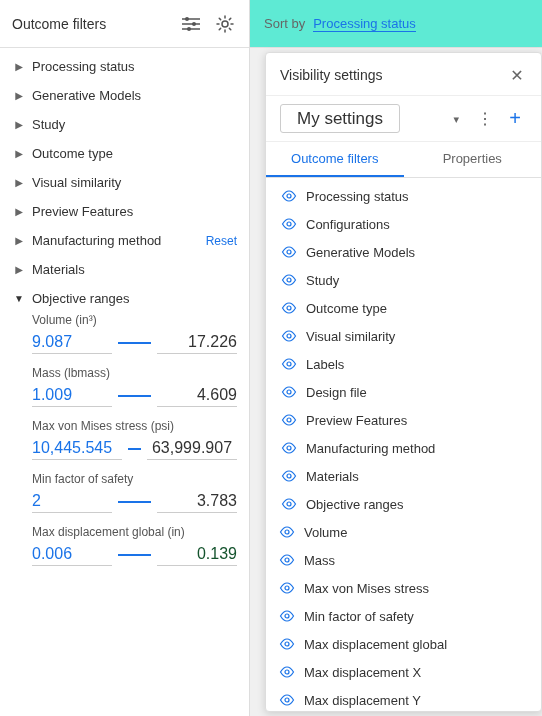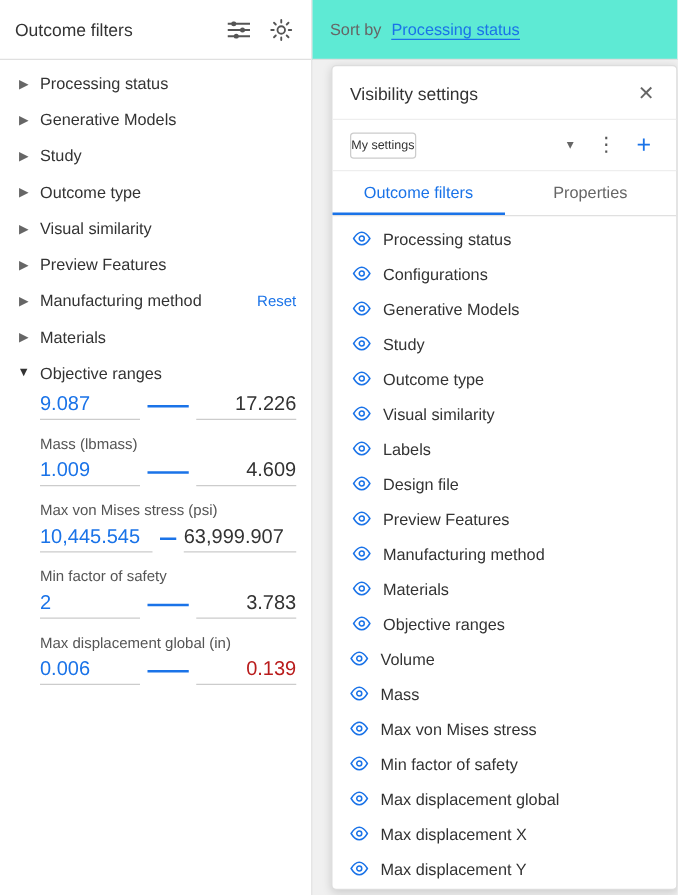--- a/index.html
+++ b/index.html
@@ -182,22 +182,22 @@
       align-items: center;
       padding: 8px 14px;
       border-bottom: 1px solid #eee;
       gap: 6px;
     }
 
     .settings-select {
       flex: 1;
       border: 1px solid #ccc;
       border-radius: 3px;
-      padding: 4px 0;
-      font-size: 10px;
+      padding: 4px 16px;
+      font-size: 17px;
       color: #333;
       background: #fff;
       cursor: pointer;
       appearance: none;
       -webkit-appearance: none;
     }
 
     .settings-select-wrapper {
       position: relative;
       flex: 1;
@@ -357,20 +357,21 @@
     </div>
 
     <div class="filter-item">
       <span class="chevron open">▼</span>
       <span class="filter-label">Objective ranges</span>
     </div>
 
     <div class="ranges-section">
 
       <div class="range-group">
+        <div class="range-label">Volume (in³)</div>
         <div class="range-values">
           <input type="text" class="range-input" style="color: rgb(26, 115, 232);" value="9.087">
           <div class="range-track"></div>
           <input type="text" class="range-input" style="color: rgb(51, 51, 51); text-align: right;" value="17.226">
         </div>
       </div>
 
       <div class="range-group">
         <div class="range-label">Mass (lbmass)</div>
         <div class="range-values">
@@ -378,39 +379,39 @@
           <div class="range-track"></div>
           <input type="text" class="range-input" style="color: rgb(51, 51, 51); text-align: right;" value="4.609">
         </div>
       </div>
 
       <div class="range-group">
         <div class="range-label">Max von Mises stress (psi)</div>
         <div class="range-values">
           <input type="text" class="range-input" style="color: rgb(26, 115, 232); width: 90px;" value="10,445.545">
           <div class="range-track"></div>
-          <input type="text" class="range-input" style="color: rgb(51, 51, 51); text-align: left; width: 90px;" value="63,999.907">
+          <input type="text" class="range-input" style="color: rgb(51, 51, 51); text-align: center; width: 90px;" value="63,999.907">
         </div>
       </div>
 
       <div class="range-group">
         <div class="range-label">Min factor of safety</div>
         <div class="range-values">
           <input type="text" class="range-input" style="color: rgb(26, 115, 232);" value="2">
           <div class="range-track"></div>
           <input type="text" class="range-input" style="color: rgb(51, 51, 51); text-align: right;" value="3.783">
         </div>
       </div>
 
       <div class="range-group">
         <div class="range-label">Max displacement global (in)</div>
         <div class="range-values">
           <input type="text" class="range-input" style="color: rgb(26, 115, 232);" value="0.006">
           <div class="range-track"></div>
-          <input type="text" class="range-input" style="color: #b91c1c; text-align: right;" value="0.139">
+          <input type="text" class="range-input" style="color: #14532d; text-align: right;" value="0.139">
         </div>
       </div>
     </div>
   </div>
 </div>
 
 <div style="position:absolute; top:0; left:250px; right:0; height:48px; background:#5eead4; border-bottom:1px solid #e0e0e0; display:flex; align-items:center; padding:0 14px; gap:8px;">
   <span style="font-size:13px; color:#666;">Sort by</span>
   <span style="font-size:13px; color:#1a73e8; border-bottom:1px solid #1a73e8; cursor:pointer;">Processing status</span>
 </div>

